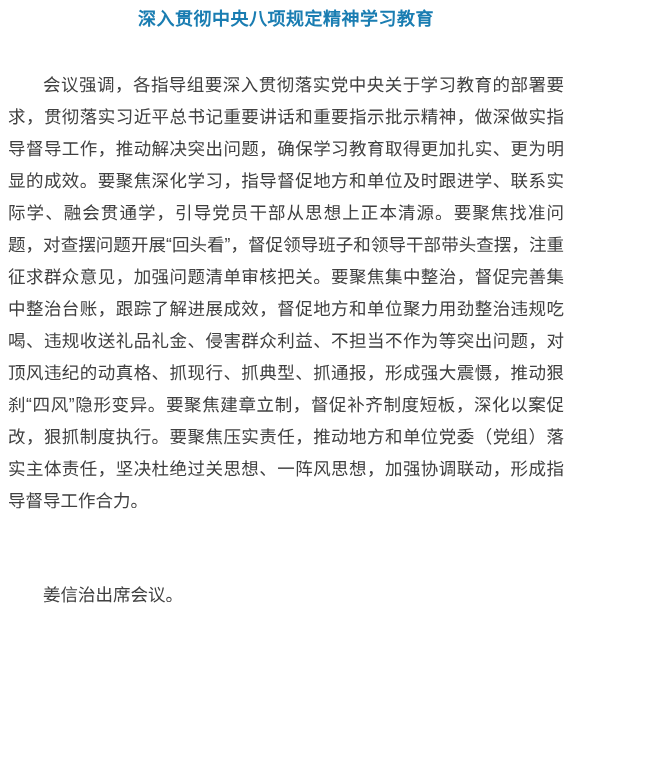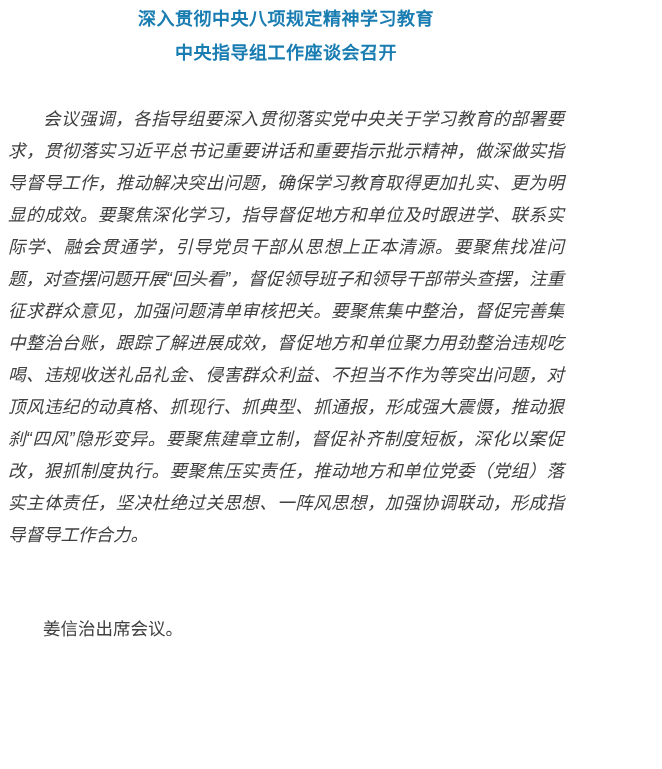--- a/index.html
+++ b/index.html
@@ -35,28 +35,27 @@
   .article-body p {
     font-size: 17.5px;
     line-height: 32px;
     color: var(--body-color);
     text-align: justify;
     text-indent: 2em;
     margin: 0;
     word-break: break-all;
   }
   .article-body p.para-1 { margin-bottom: 44px; }
-  .article-body p.para-2 { margin-bottom: 63px; font-style: italic; }
+  .article-body p.para-2 { margin-bottom: 63px; }
   .article-body p.para-3 { margin-bottom: 0; font-family: Liberation Mono, monospace; }
 </style>
 </head>
 <body>
 
 <div class="page">
   <div class="article-header">
     <div class="title-line">深入贯彻中央八项规定精神学习教育</div>
-    <div class="title-line">中央指导组工作座谈会召开</div>
   </div>
   <div class="article-body">
     <p class="para-2">会议强调，各指导组要深入贯彻落实党中央关于学习教育的部署要求，贯彻落实习近平总书记重要讲话和重要指示批示精神，做深做实指导督导工作，推动解决突出问题，确保学习教育取得更加扎实、更为明显的成效。要聚焦深化学习，指导督促地方和单位及时跟进学、联系实际学、融会贯通学，引导党员干部从思想上正本清源。要聚焦找准问题，对查摆问题开展“回头看”，督促领导班子和领导干部带头查摆，注重征求群众意见，加强问题清单审核把关。要聚焦集中整治，督促完善集中整治台账，跟踪了解进展成效，督促地方和单位聚力用劲整治违规吃喝、违规收送礼品礼金、侵害群众利益、不担当不作为等突出问题，对顶风违纪的动真格、抓现行、抓典型、抓通报，形成强大震慑，推动狠刹“四风”隐形变异。要聚焦建章立制，督促补齐制度短板，深化以案促改，狠抓制度执行。要聚焦压实责任，推动地方和单位党委（党组）落实主体责任，坚决杜绝过关思想、一阵风思想，加强协调联动，形成指导督导工作合力。</p>
     <p class="para-3">姜信治出席会议。</p>
   </div>
 </div>
 
 </body></html>

